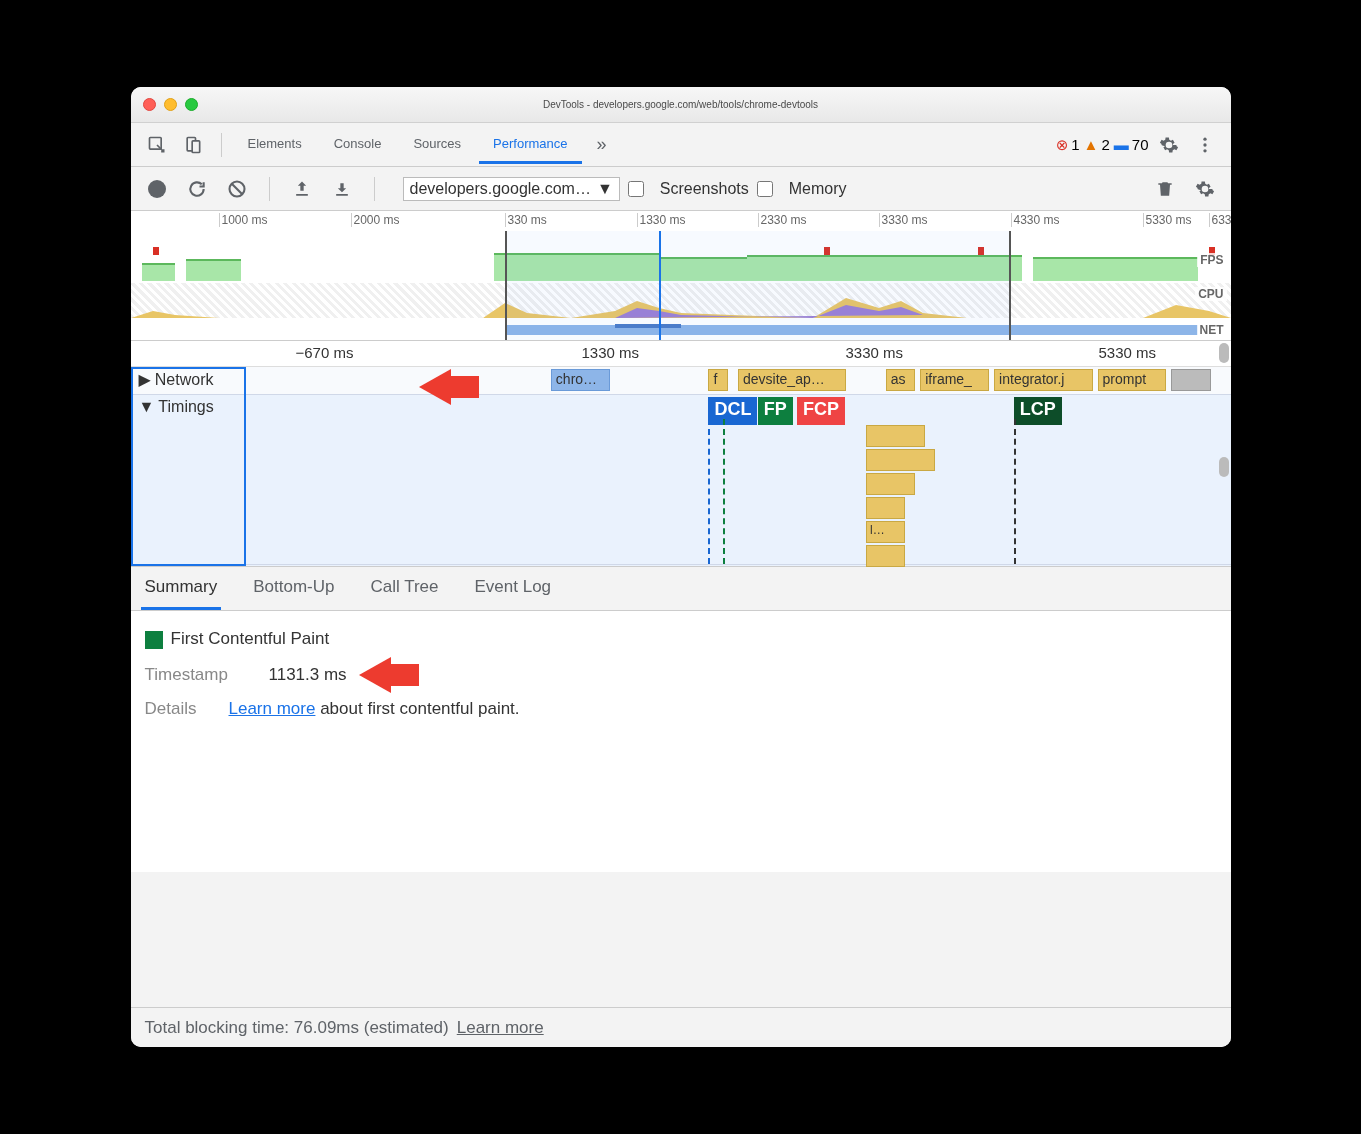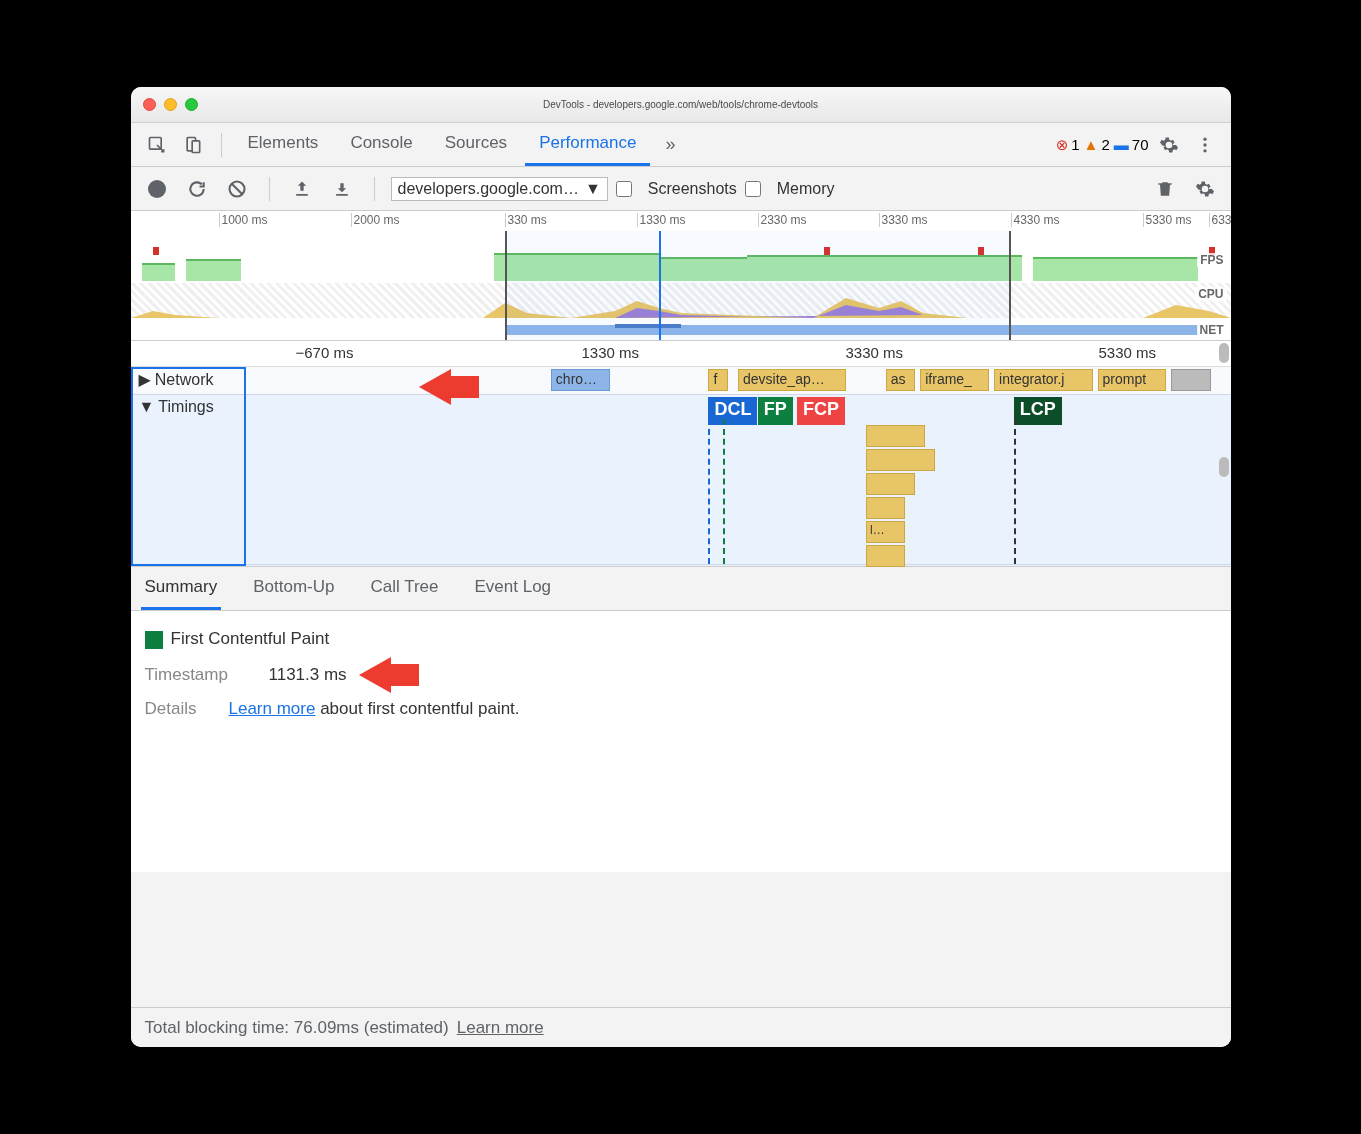--- a/index.html
+++ b/index.html
@@ -10,32 +10,32 @@
 .traffic span { width: 13px; height: 13px; border-radius: 50%; display: block; }
 .tl-close { background: #ff5f57; border: 1px solid #e24640; }
 .tl-min { background: #ffbd2e; border: 1px solid #e1a117; }
 .tl-max { background: #28c940; border: 1px solid #1bad2b; }
 .title-text { position: absolute; left: 0; right: 0; text-align: center; font-size: 10px; color: #4a4a4a; font-weight: 400; pointer-events: none; }
 
 .main-tabs { height: 44px; background: #f3f3f3; border-bottom: 1px solid #ccc; display: flex; align-items: center; padding: 0 10px; gap: 4px; }
 .icon-btn { width: 32px; height: 32px; display: flex; align-items: center; justify-content: center; color: #5f6368; cursor: pointer; border-radius: 2px; }
 .icon-btn svg { width: 20px; height: 20px; }
 .tab-sep { width: 1px; height: 24px; background: #ccc; margin: 0 8px; }
-.tab-item { padding: 10px 14px; font-size: 17px; color: #5f6368; cursor: pointer; border-bottom: 3px solid transparent; }
+.tab-item { padding: 10px 14px; font-size: 13px; color: #5f6368; cursor: pointer; border-bottom: 3px solid transparent; }
 .tab-item.active { color: #1a73e8; border-bottom-color: #1a73e8; font-weight: 500; }
 .tab-spacer { flex: 1; }
 .status-icons { display: flex; align-items: center; gap: 4px; font-size: 15px; }
 .status-item { display: flex; align-items: center; gap: 3px; }
 .err-ico { color: #d93025; }
 .warn-ico { color: #e37400; }
 .info-ico { color: #1a73e8; }
 
 .perf-toolbar { height: 44px; background: #f3f3f3; border-bottom: 1px solid #ccc; display: flex; align-items: center; padding: 0 10px; gap: 8px; }
 .record-btn { width: 18px; height: 18px; border-radius: 50%; background: #5f6368; }
-.url-select { padding: 2px 6px; font-size: 16px; color: #333; border: 1px solid #bbb; background: #fff; display: flex; align-items: center; gap: 6px; }
+.url-select { padding: 2px 6px; font-size: 16px; color: #333; border: 1px solid #bbb; background: #fff; display: flex; align-items: center; gap: 6px; margin-left: 12px; }
 .checkbox-lbl { display: flex; align-items: center; gap: 16px; font-size: 16px; color: #333; }
 .checkbox-lbl input { width: 16px; height: 16px; }
 
 .overview { height: 130px; background: #fff; border-bottom: 1px solid #ccc; position: relative; overflow: hidden; }
 .ruler-top { height: 20px; background: #fff; display: flex; position: relative; font-size: 12px; color: #666; }
 .ruler-tick { position: absolute; top: 2px; border-left: 1px solid #ccc; padding-left: 2px; height: 14px; }
 .ov-tracks { position: relative; height: 110px; }
 .ov-label { position: absolute; right: 4px; font-size: 12px; font-weight: bold; color: #666; background: rgba(255,255,255,0.8); padding: 0 3px; }
 .fps-track { position: absolute; top: 20px; left: 0; right: 0; height: 30px; }
 .fps-bar { position: absolute; bottom: 0; background: #a8e6a8; border-top: 2px solid #5cb85c; }

